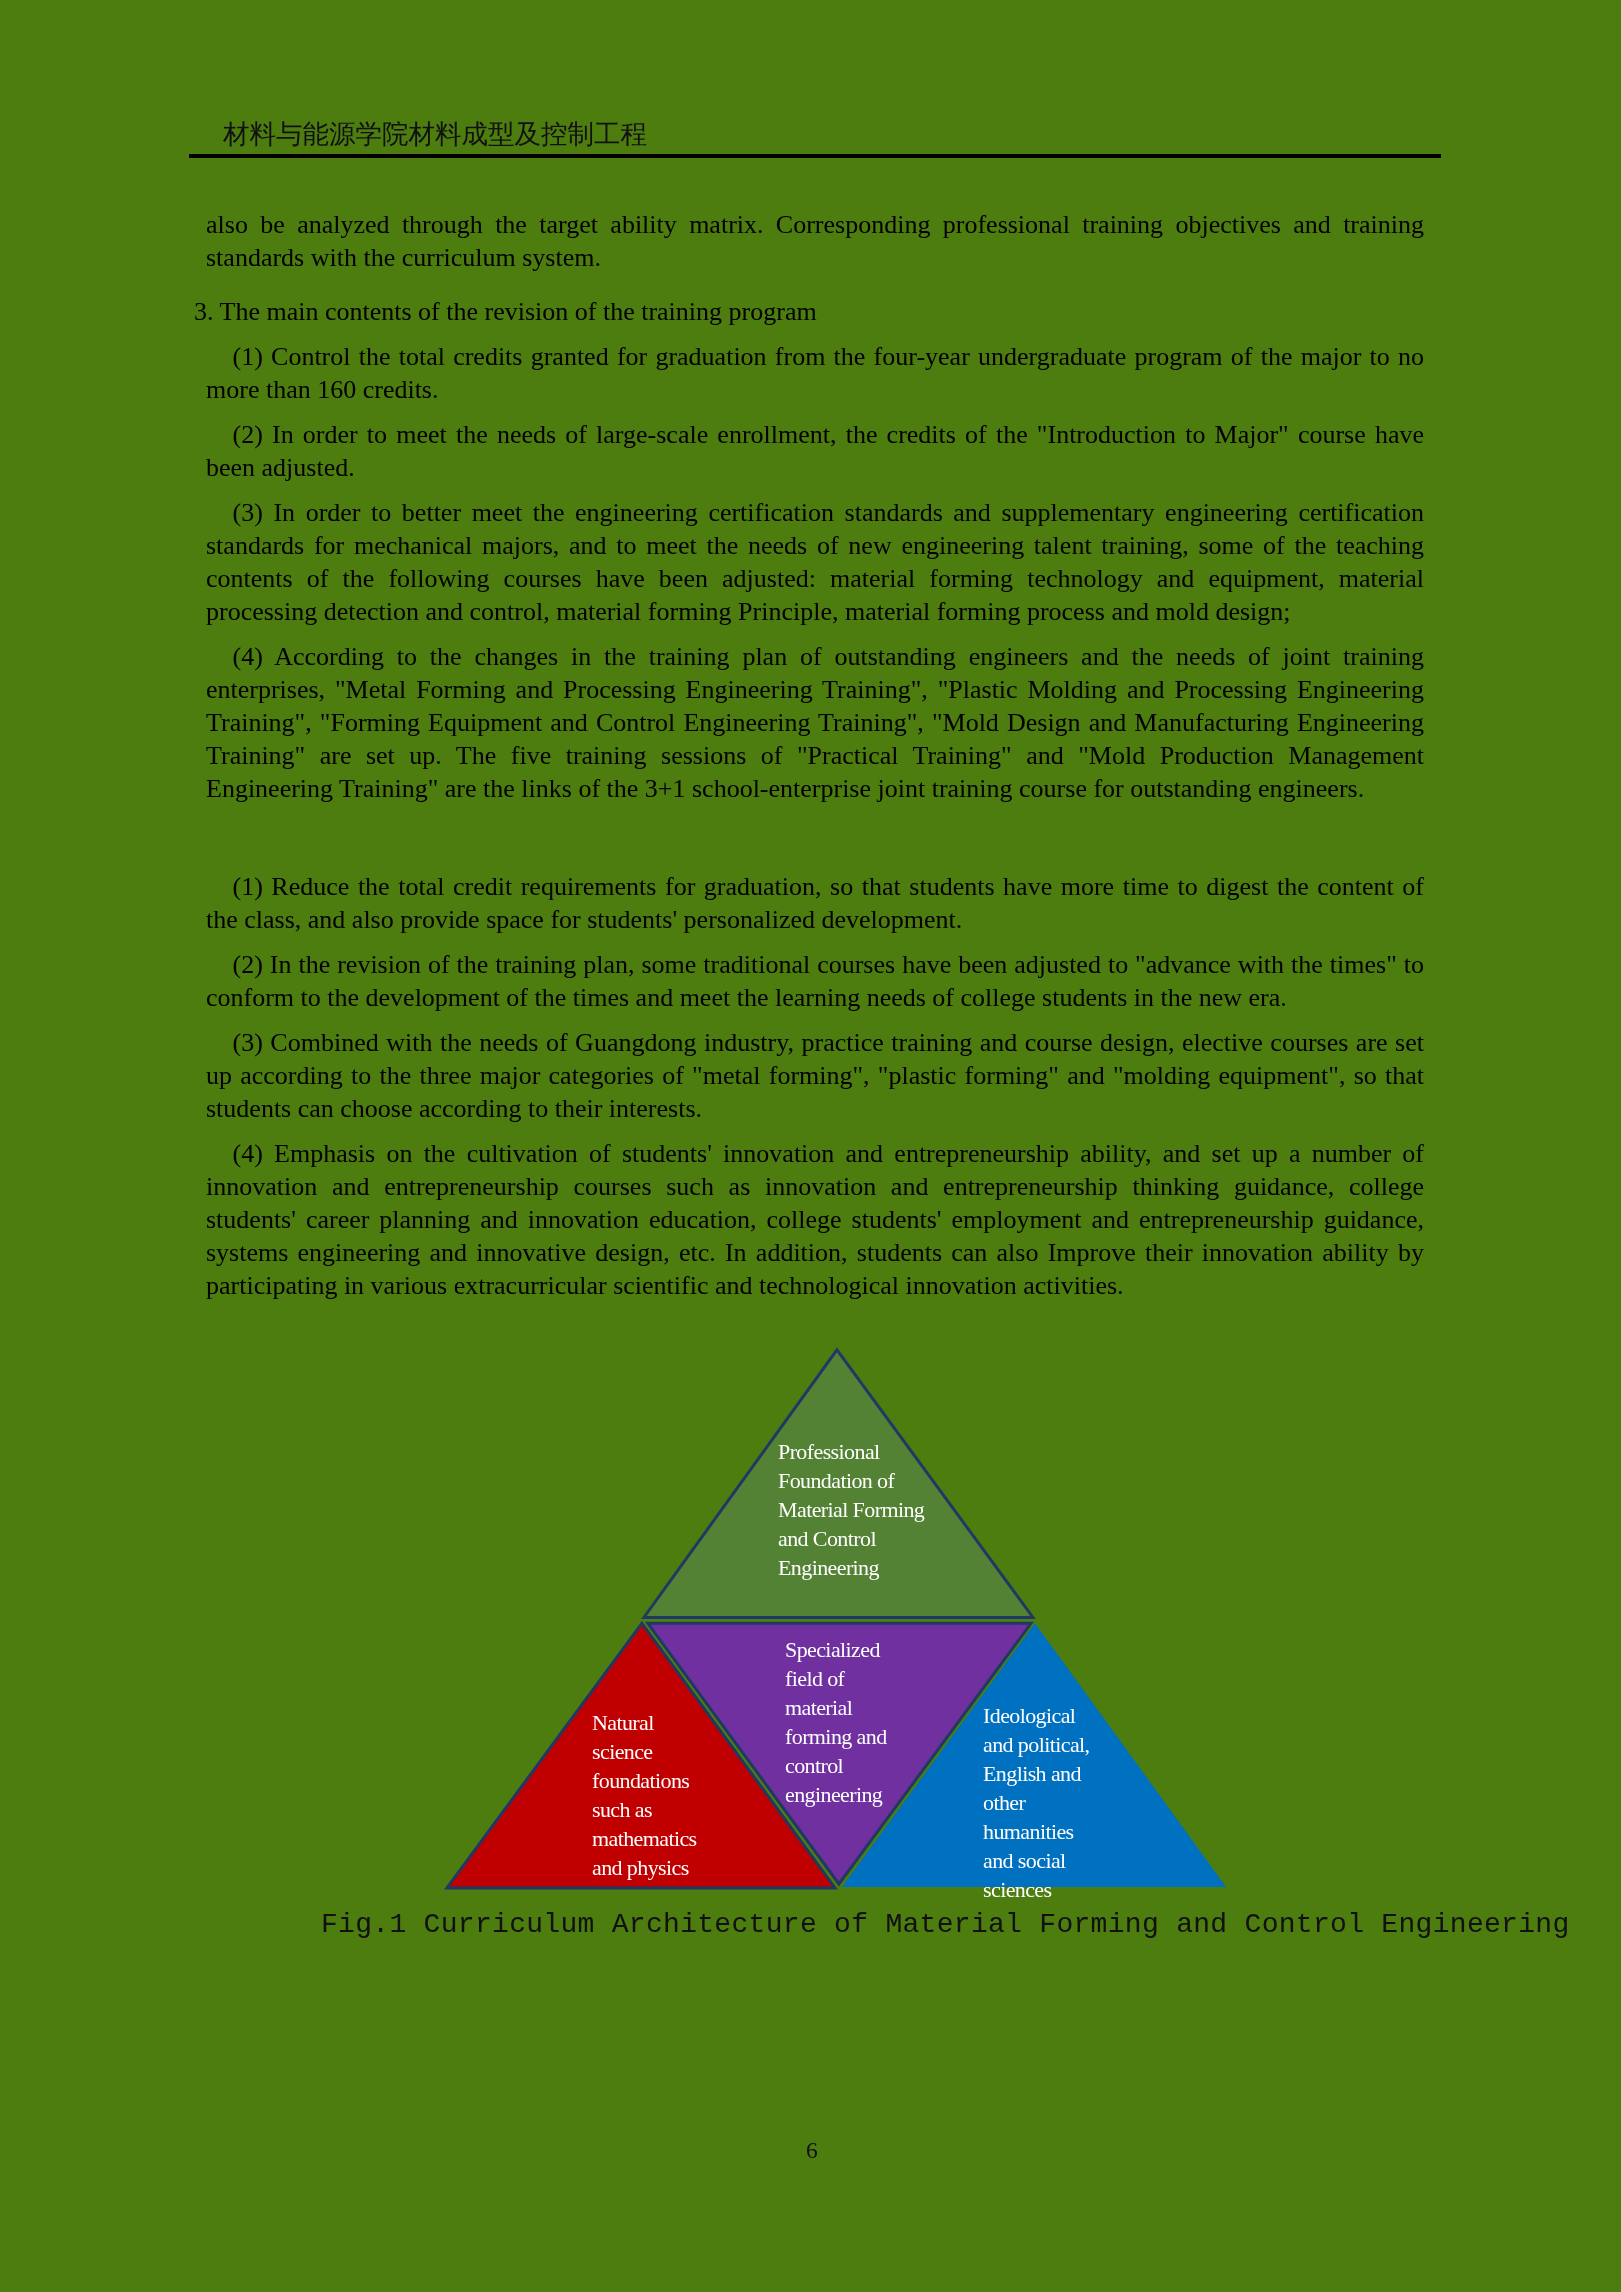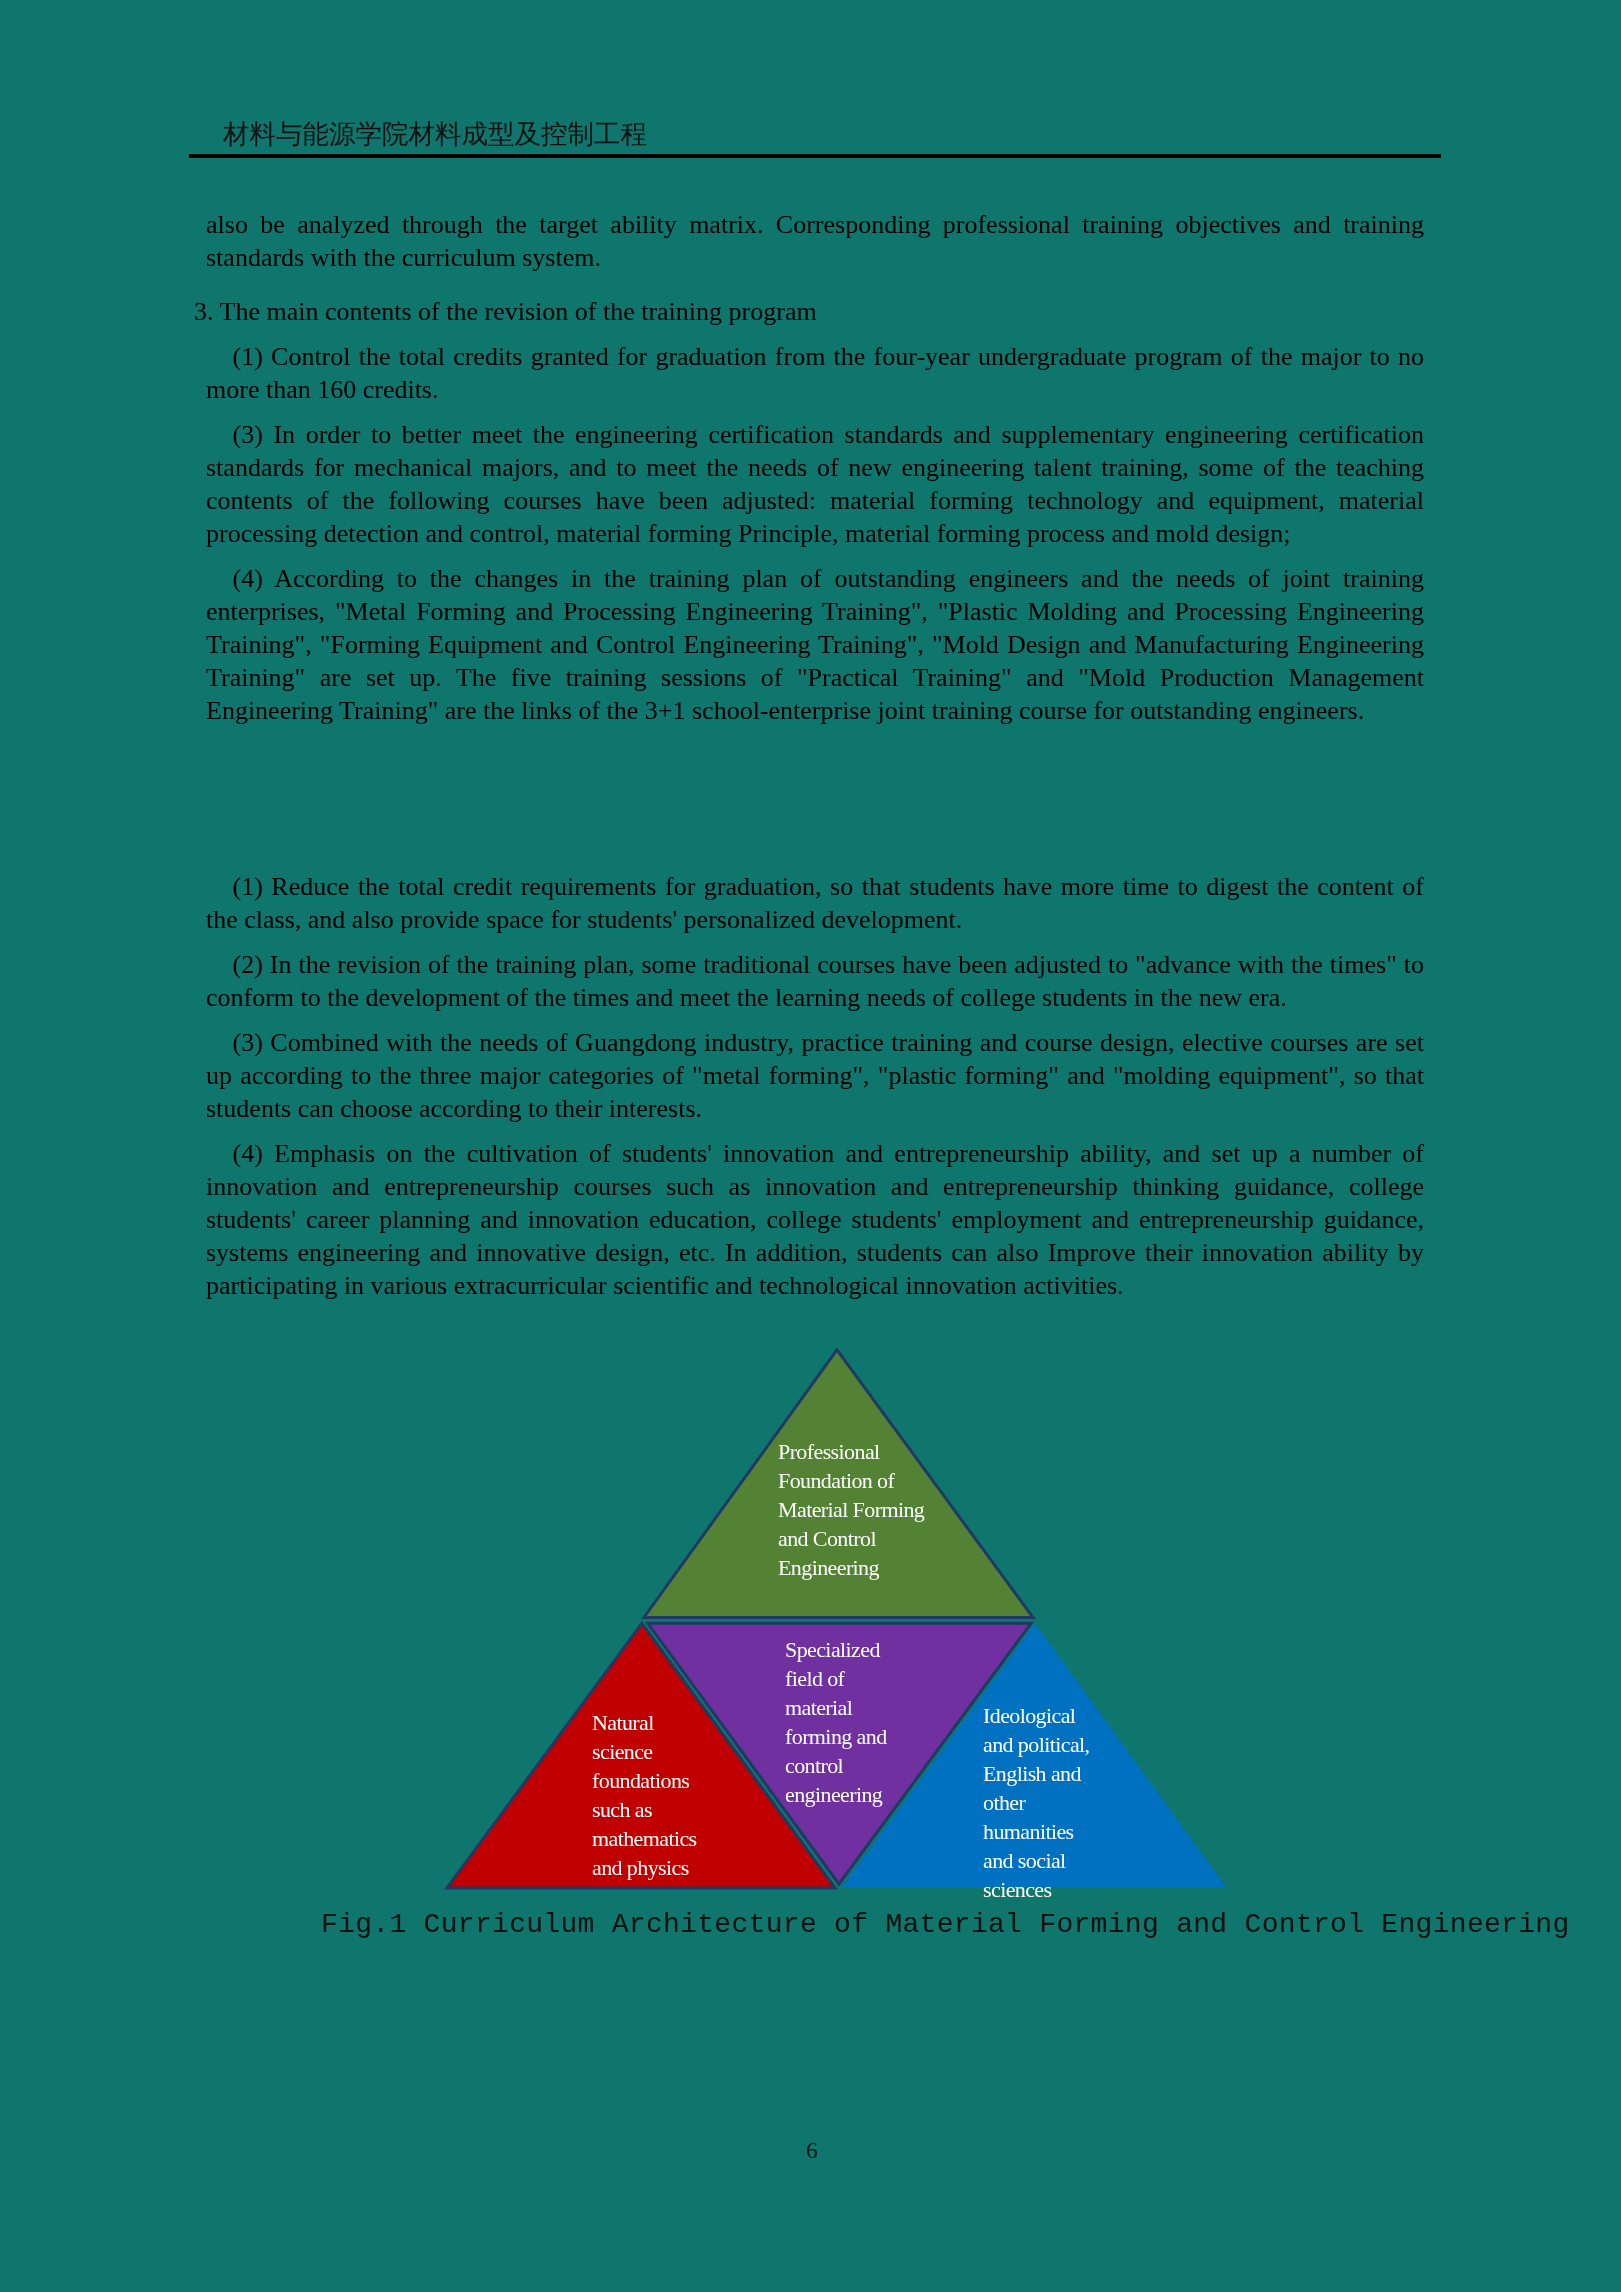--- a/index.html
+++ b/index.html
@@ -1,17 +1,17 @@
 <!DOCTYPE html>
 <html><head>
 <meta charset="utf-8">
 <style>
   html, body { margin: 0; padding: 0; background: #ffffff; }
   body { width: 1621px; height: 2293px; position: relative; overflow: hidden; }
-  .page { position: absolute; left: 0; top: 0; width: 1621px; height: 2293px; background: #0f766e; }
+  .page { position: absolute; left: 0; top: 0; width: 1621px; height: 2293px; background: #4d7c0f; }
   .running-header {
     position: absolute; left: 223px; top: 116px;
     font-family: "DejaVu Sans", sans-serif; font-size: 26.5px; color: #111; letter-spacing: 0px;
   }
   .header-rule {
     position: absolute; left: 189px; top: 154px; width: 1252px; height: 3.9px; background: #000;
   }
   .body-text {
     position: absolute; left: 194px; width: 1242px;
     font-family: "Liberation Serif", serif; font-size: 26px; line-height: 33px; color: #000;
@@ -48,20 +48,21 @@
   <div class="running-header">材料与能源学院材料成型及控制工程</div>
   <div class="header-rule"></div>
 
   <div class="body-text" style="top:196px;">
     <p>also be analyzed through the target ability matrix. Corresponding professional training objectives and training standards with the curriculum system.</p>
   </div>
 
   <div class="body-text" style="top:295px;">
     <h3>3. The main contents of the revision of the training program</h3>
     <p class="indent">(1) Control the total credits granted for graduation from the four-year undergraduate program of the major to no more than 160 credits.</p>
+    <p class="indent">(2) In order to meet the needs of large-scale enrollment, the credits of the "Introduction to Major" course have been adjusted.</p>
     <p class="indent">(3) In order to better meet the engineering certification standards and supplementary engineering certification standards for mechanical majors, and to meet the needs of new engineering talent training, some of the teaching contents of the following courses have been adjusted: material forming technology and equipment, material processing detection and control, material forming Principle, material forming process and mold design;</p>
     <p class="indent">(4) According to the changes in the training plan of outstanding engineers and the needs of joint training enterprises, "Metal Forming and Processing Engineering Training", "Plastic Molding and Processing Engineering Training", "Forming Equipment and Control Engineering Training", "Mold Design and Manufacturing Engineering Training" are set up. The five training sessions of "Practical Training" and "Mold Production Management Engineering Training" are the links of the 3+1 school-enterprise joint training course for outstanding engineers.</p>
   </div>
 
   <div class="body-text" style="top:858px;">
     <p class="indent">(1) Reduce the total credit requirements for graduation, so that students have more time to digest the content of the class, and also provide space for students' personalized development.</p>
     <p class="indent">(2) In the revision of the training plan, some traditional courses have been adjusted to "advance with the times" to conform to the development of the times and meet the learning needs of college students in the new era.</p>
     <p class="indent">(3) Combined with the needs of Guangdong industry, practice training and course design, elective courses are set up according to the three major categories of "metal forming", "plastic forming" and "molding equipment", so that students can choose according to their interests.</p>
     <p class="indent">(4) Emphasis on the cultivation of students' innovation and entrepreneurship ability, and set up a number of innovation and entrepreneurship courses such as innovation and entrepreneurship thinking guidance, college students' career planning and innovation education, college students' employment and entrepreneurship guidance, systems engineering and innovative design, etc. In addition, students can also Improve their innovation ability by participating in various extracurricular scientific and technological innovation activities.</p>
   </div>

